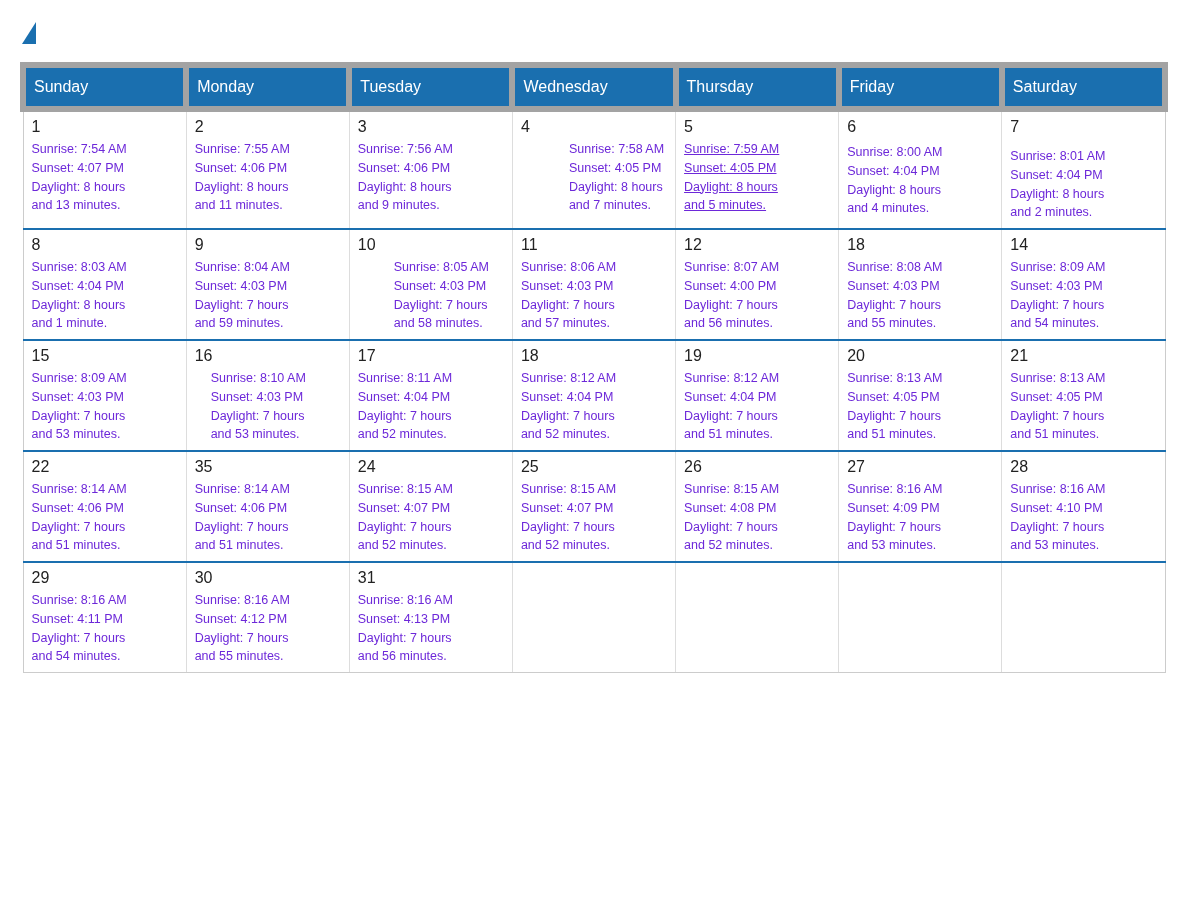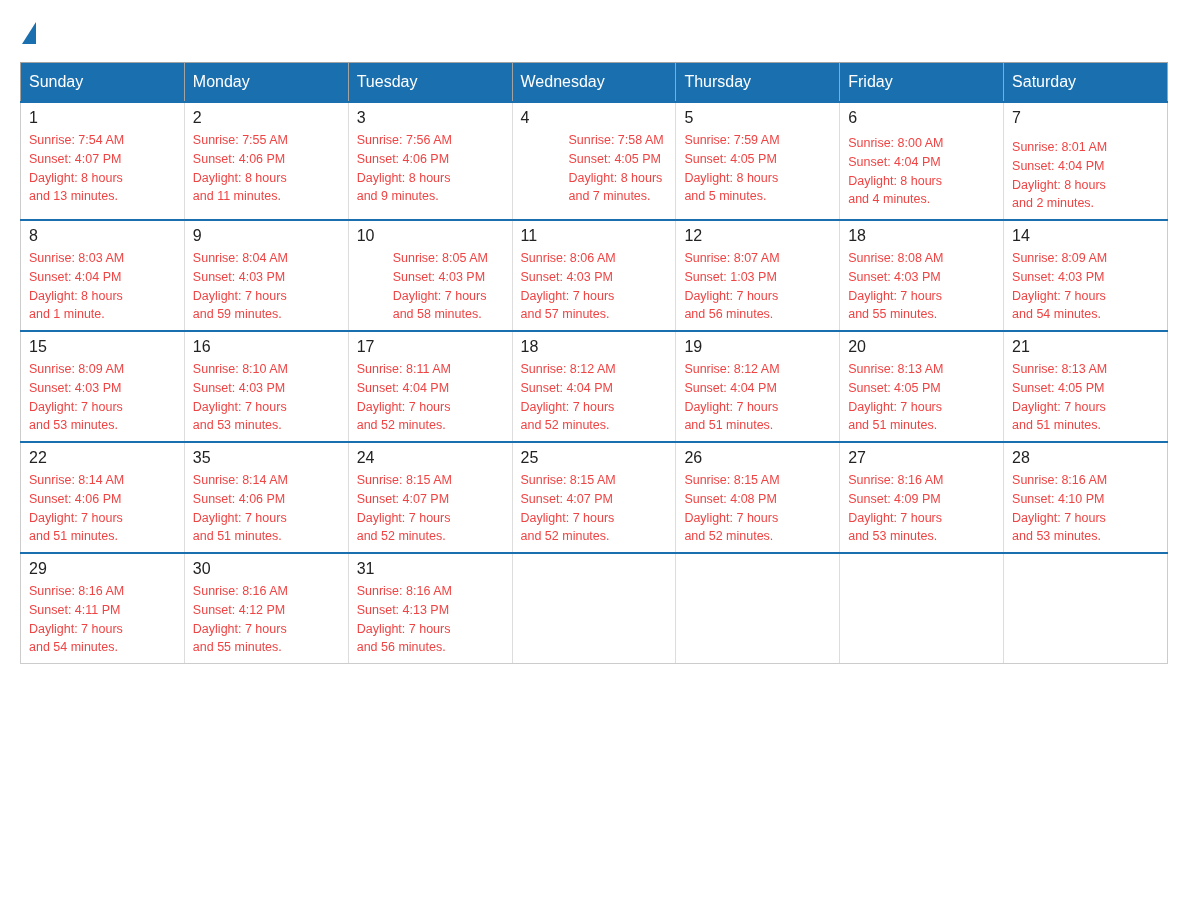--- a/index.html
+++ b/index.html
@@ -63,21 +63,21 @@
       border-collapse: collapse;
       font-size: 13px;
     }
     .calendar-table th {
       background-color: #1a6faf;
       color: white;
       padding: 10px 8px;
       text-align: left;
       font-size: 16px;
       font-weight: normal;
-      border: 1px solid #a3a3a3;
+      border: 6px solid #a3a3a3;
     }
     .calendar-table td {
       border: 1px solid #ccc;
       vertical-align: top;
       padding: 6px 8px;
       width: 14.28%;
       min-height: 100px;
       height: 110px;
     }
     .calendar-table tr:first-child td {
@@ -91,21 +91,21 @@
     }
     .day-num {
       font-size: 16px;
       font-weight: normal;
       color: #222;
       margin-bottom: 4px;
       display: block;
     }
     .day-info {
       font-size: 12.5px;
-      color: #ef4444;
+      color: #6d28d9;
       line-height: 1.5;
     }
     .empty-cell {
       background: #fff;
     }
   </style>
 </head>
 <body>
 
 <div class="header">
@@ -159,21 +159,21 @@
         </td>
         <td>
           <span class="day-num">4</span>
           <div class="day-info" style="white-space: pre-line; margin-left: 48px;">Sunrise: 7:58 AM
 Sunset: 4:05 PM
 Daylight: 8 hours
 and 7 minutes.</div>
         </td>
         <td>
           <span class="day-num">5</span>
-          <div class="day-info" style="white-space: pre-line;">Sunrise: 7:59 AM
+          <div class="day-info" style="white-space: pre-line; text-decoration: underline;">Sunrise: 7:59 AM
 Sunset: 4:05 PM
 Daylight: 8 hours
 and 5 minutes.</div>
         </td>
         <td>
           <span class="day-num">6</span>
           <div class="day-info" style="white-space: pre-line; margin-top: 7px;">Sunrise: 8:00 AM
 Sunset: 4:04 PM
 Daylight: 8 hours
 and 4 minutes.</div>
@@ -211,21 +211,21 @@
         <td>
           <span class="day-num">11</span>
           <div class="day-info" style="white-space: pre-line;">Sunrise: 8:06 AM
 Sunset: 4:03 PM
 Daylight: 7 hours
 and 57 minutes.</div>
         </td>
         <td>
           <span class="day-num">12</span>
           <div class="day-info" style="white-space: pre-line;">Sunrise: 8:07 AM
-Sunset: 1:03 PM
+Sunset: 4:00 PM
 Daylight: 7 hours
 and 56 minutes.</div>
         </td>
         <td>
           <span class="day-num">18</span>
           <div class="day-info" style="white-space: pre-line;">Sunrise: 8:08 AM
 Sunset: 4:03 PM
 Daylight: 7 hours
 and 55 minutes.</div>
         </td>
@@ -240,21 +240,21 @@
       <tr>
         <td>
           <span class="day-num">15</span>
           <div class="day-info" style="white-space: pre-line;">Sunrise: 8:09 AM
 Sunset: 4:03 PM
 Daylight: 7 hours
 and 53 minutes.</div>
         </td>
         <td>
           <span class="day-num">16</span>
-          <div class="day-info" style="white-space: pre-line;">Sunrise: 8:10 AM
+          <div class="day-info" style="white-space: pre-line; margin-left: 16px;">Sunrise: 8:10 AM
 Sunset: 4:03 PM
 Daylight: 7 hours
 and 53 minutes.</div>
         </td>
         <td>
           <span class="day-num">17</span>
           <div class="day-info" style="white-space: pre-line;">Sunrise: 8:11 AM
 Sunset: 4:04 PM
 Daylight: 7 hours
 and 52 minutes.</div>

